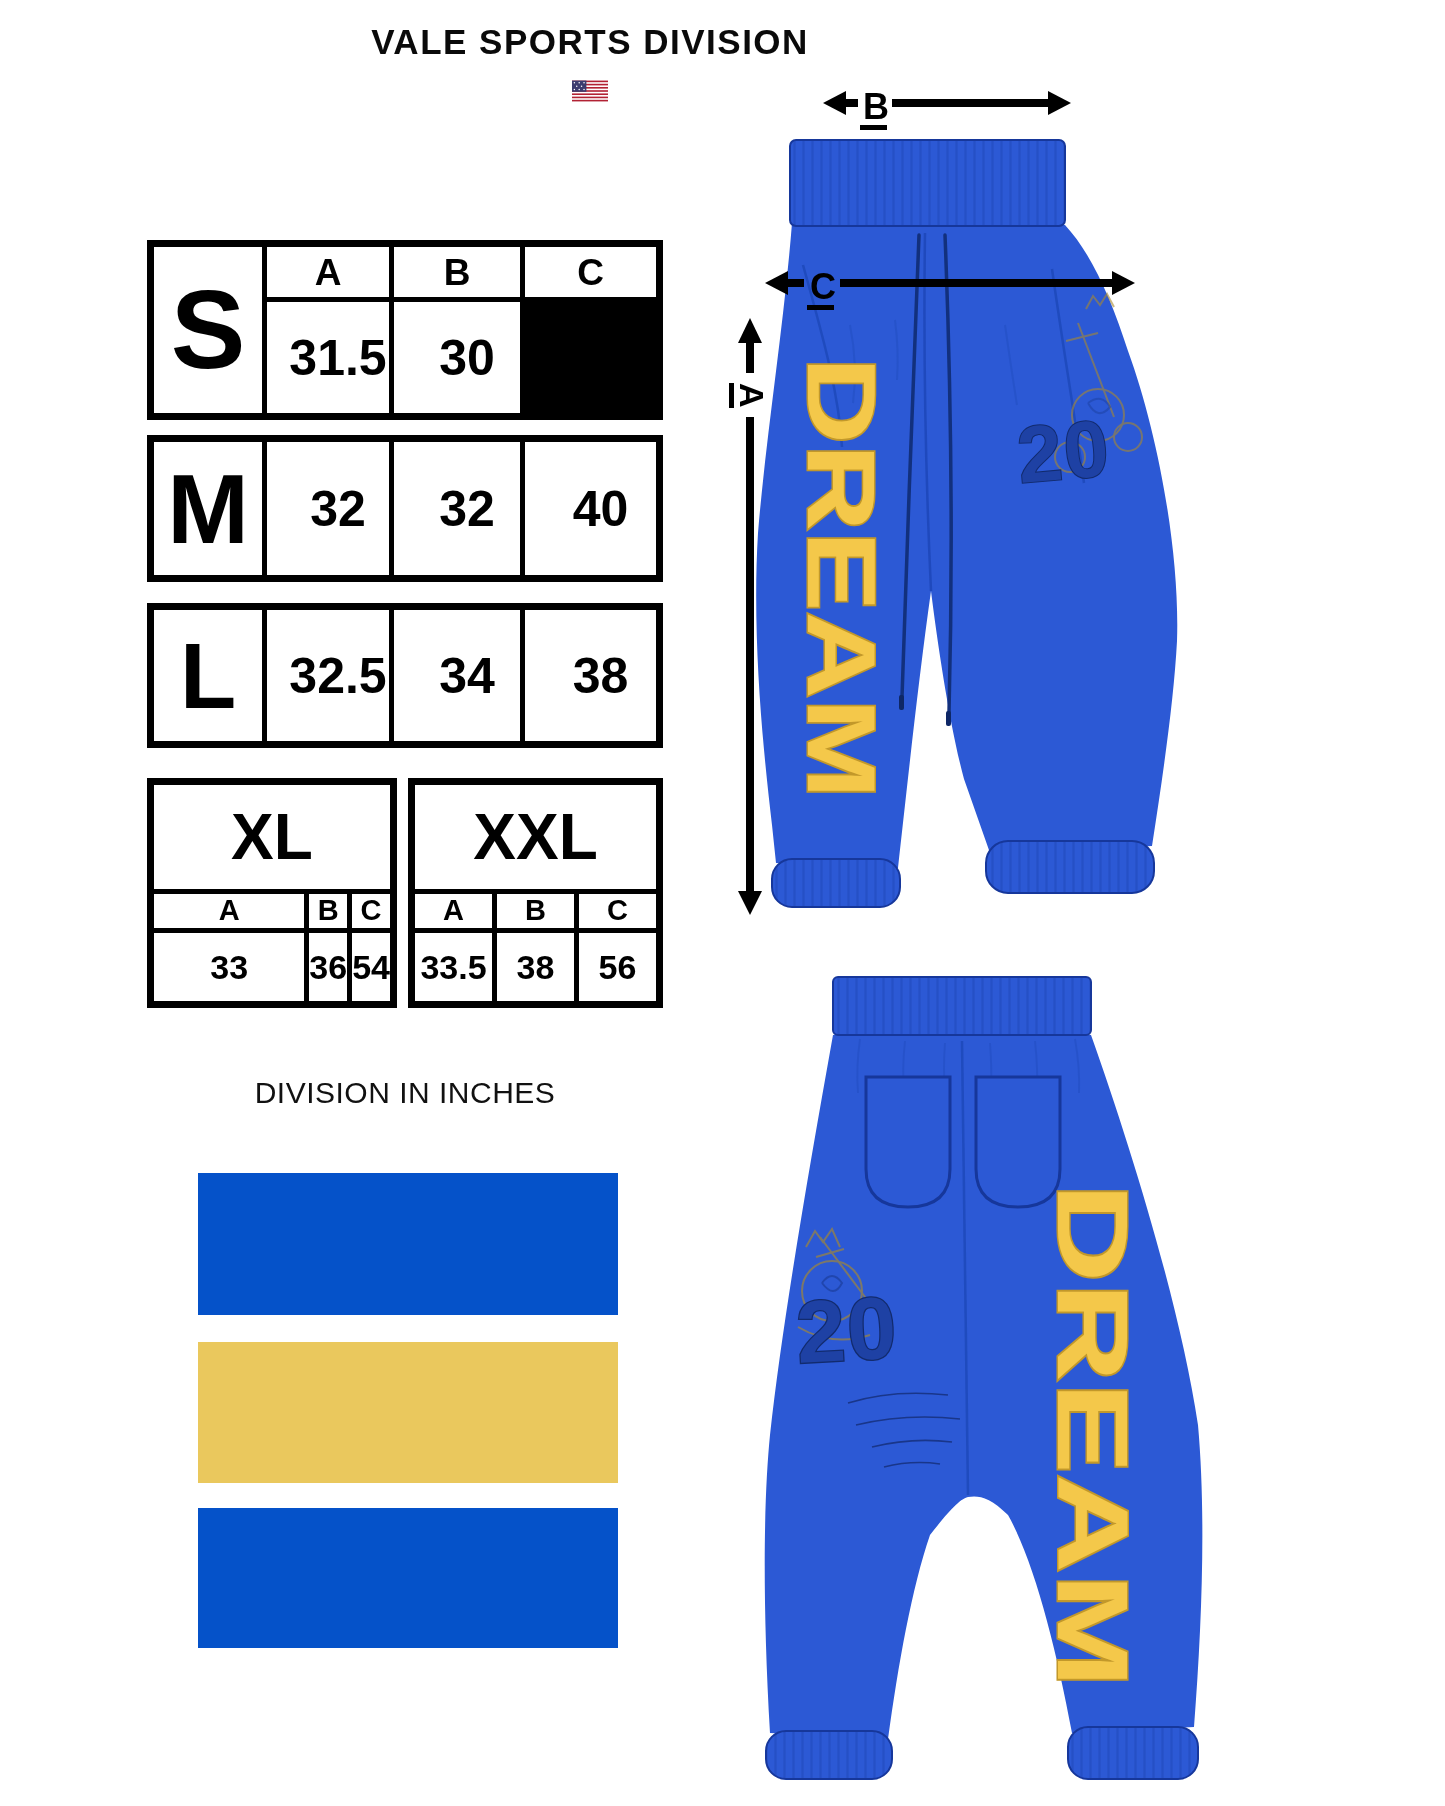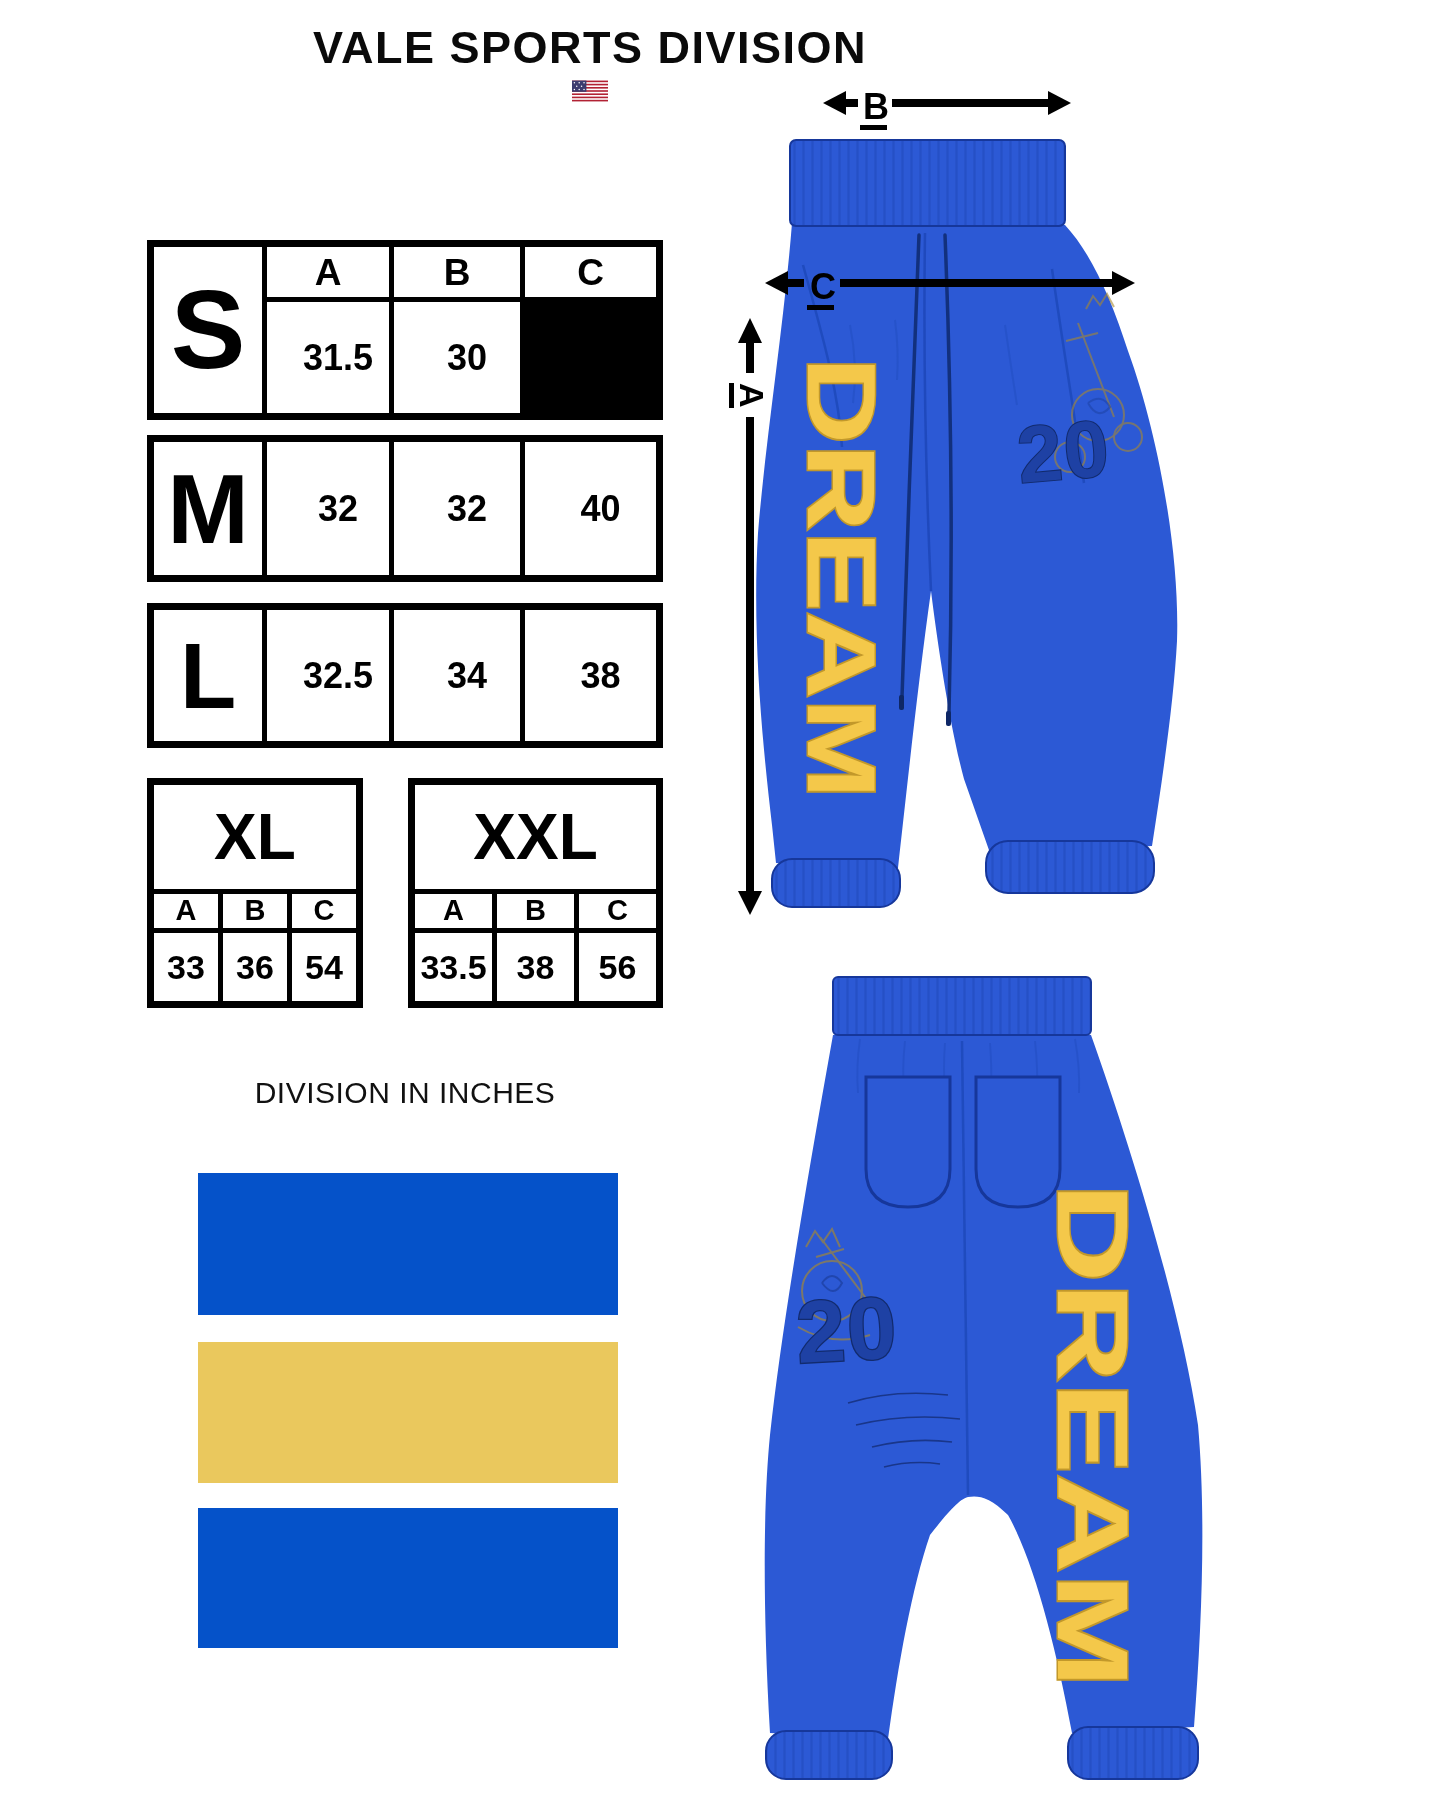--- a/index.html
+++ b/index.html
@@ -10,21 +10,21 @@
     height: 1806px;
     background: #ffffff;
     overflow: hidden;
     font-family: "Liberation Sans", "DejaVu Sans", sans-serif;
     color: #000;
   }
   .brand-title {
     position: absolute;
     left: 0; top: 22px; width: 1180px;
     text-align: center;
-    font-size: 45px;
+    font-size: 35px;
     font-weight: bold;
     letter-spacing: 1.5px;
     color: #0a0a0a;
   }
   .flag-wrap {
     position: absolute;
     left: 0; top: 80px; width: 1180px;
     text-align: center;
   }
   .tbl {
@@ -42,33 +42,33 @@
     font-weight: bold;
     line-height: 1;
   }
   .tbl-s   { left:147px; top:240px; width:516px; height:180px;
              grid-template-columns:108fr 122fr 126fr 131fr;
              grid-template-rows:50fr 111fr; }
   .tbl-m   { left:147px; top:435px; width:516px; height:147px;
              grid-template-columns:108fr 122fr 126fr 131fr; }
   .tbl-l   { left:147px; top:603px; width:516px; height:145px;
              grid-template-columns:108fr 122fr 126fr 131fr; }
-  .tbl-xl  { left:147px; top:778px; width:216px; height:230px;
-             grid-template-columns:1fr 1fr 1fr;
+  .tbl-xl  { left:147px; top:778px; width:250px; height:230px;
+             grid-template-columns:1fr;
              grid-template-rows:100fr 33fr 66fr; }
   .tbl-xxl { left:408px; top:778px; width:255px; height:230px;
              grid-template-columns:1fr 1fr 1fr;
              grid-template-rows:100fr 33fr 66fr; }
   .span-rows { grid-row: 1 / 3; }
   .span-cols { grid-column: 1 / 4; }
   .sz-s { font-size:112px; }
   .sz-m { font-size:98px; }
   .sz-l { font-size:92px; }
   .hdr  { font-size:37px; }
-  .val  { font-size:36px;padding-left:20px; }
+  .val  { font-size:50px;padding-left:20px; }
   .xl-title { font-size:64px; }
   .hdr-sm   { font-size:29px; }
   .val-sm   { font-size:34px; }
   .inches-note {
     position: absolute;
     left: 147px; top: 1076px; width: 516px;
     text-align: center;
     font-size: 30px;
     letter-spacing: 0.5px;
     color: #111;

